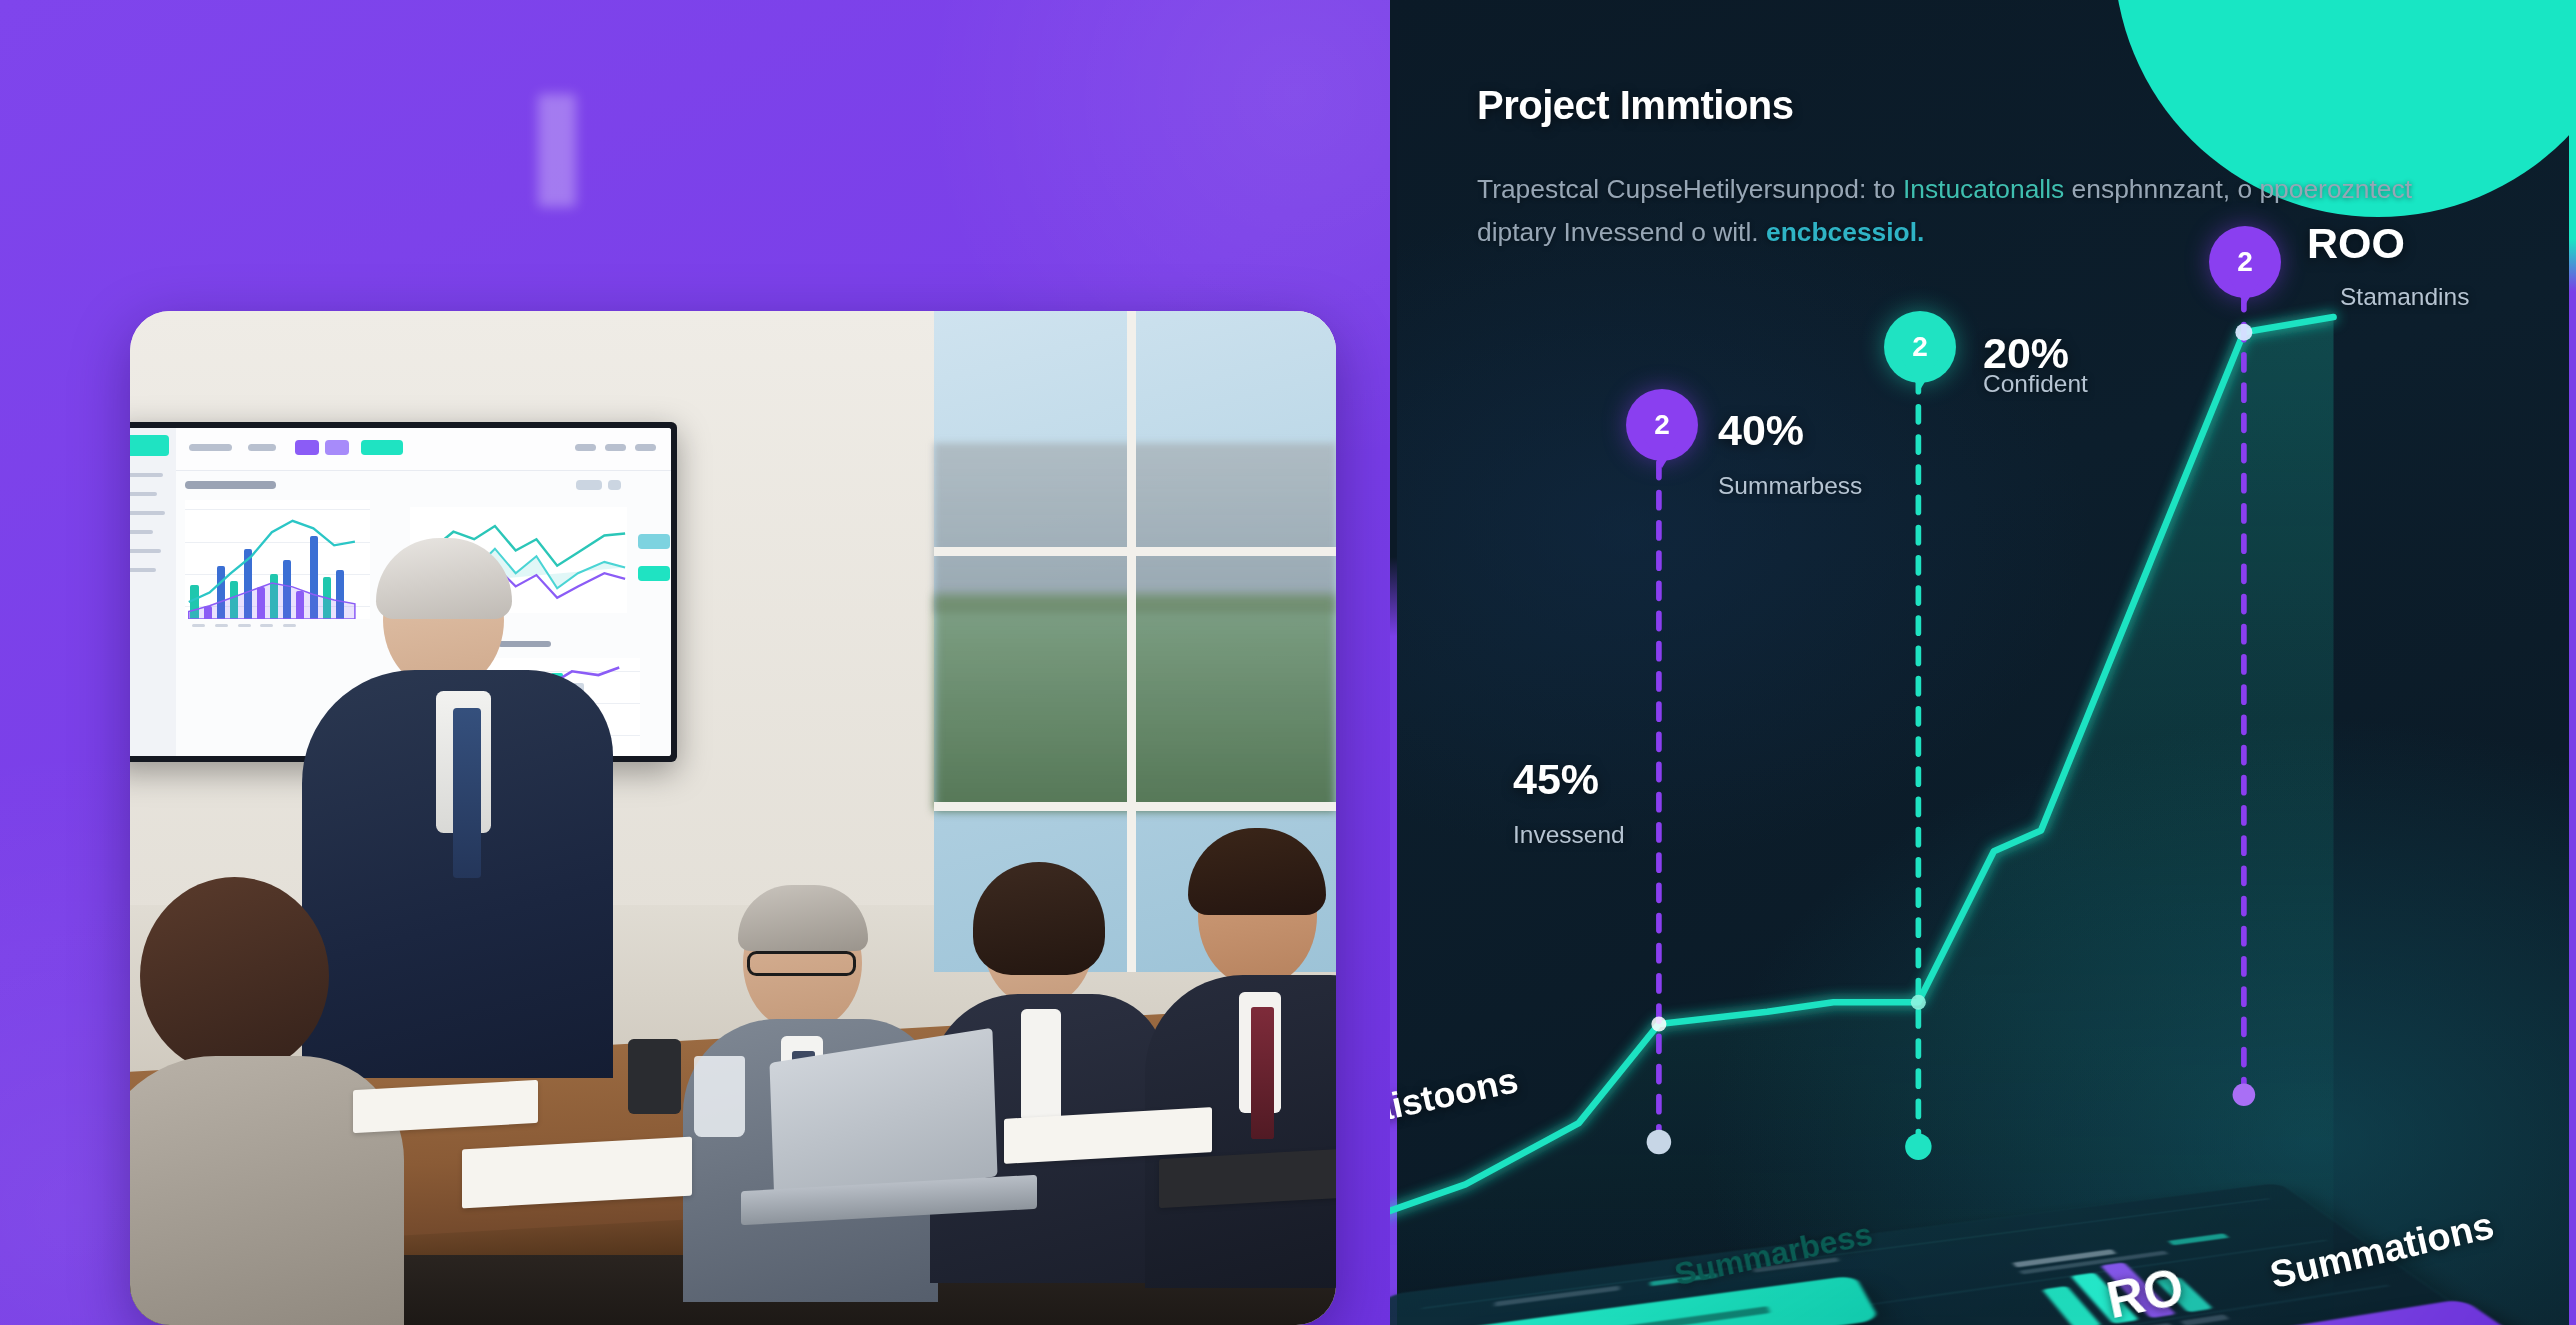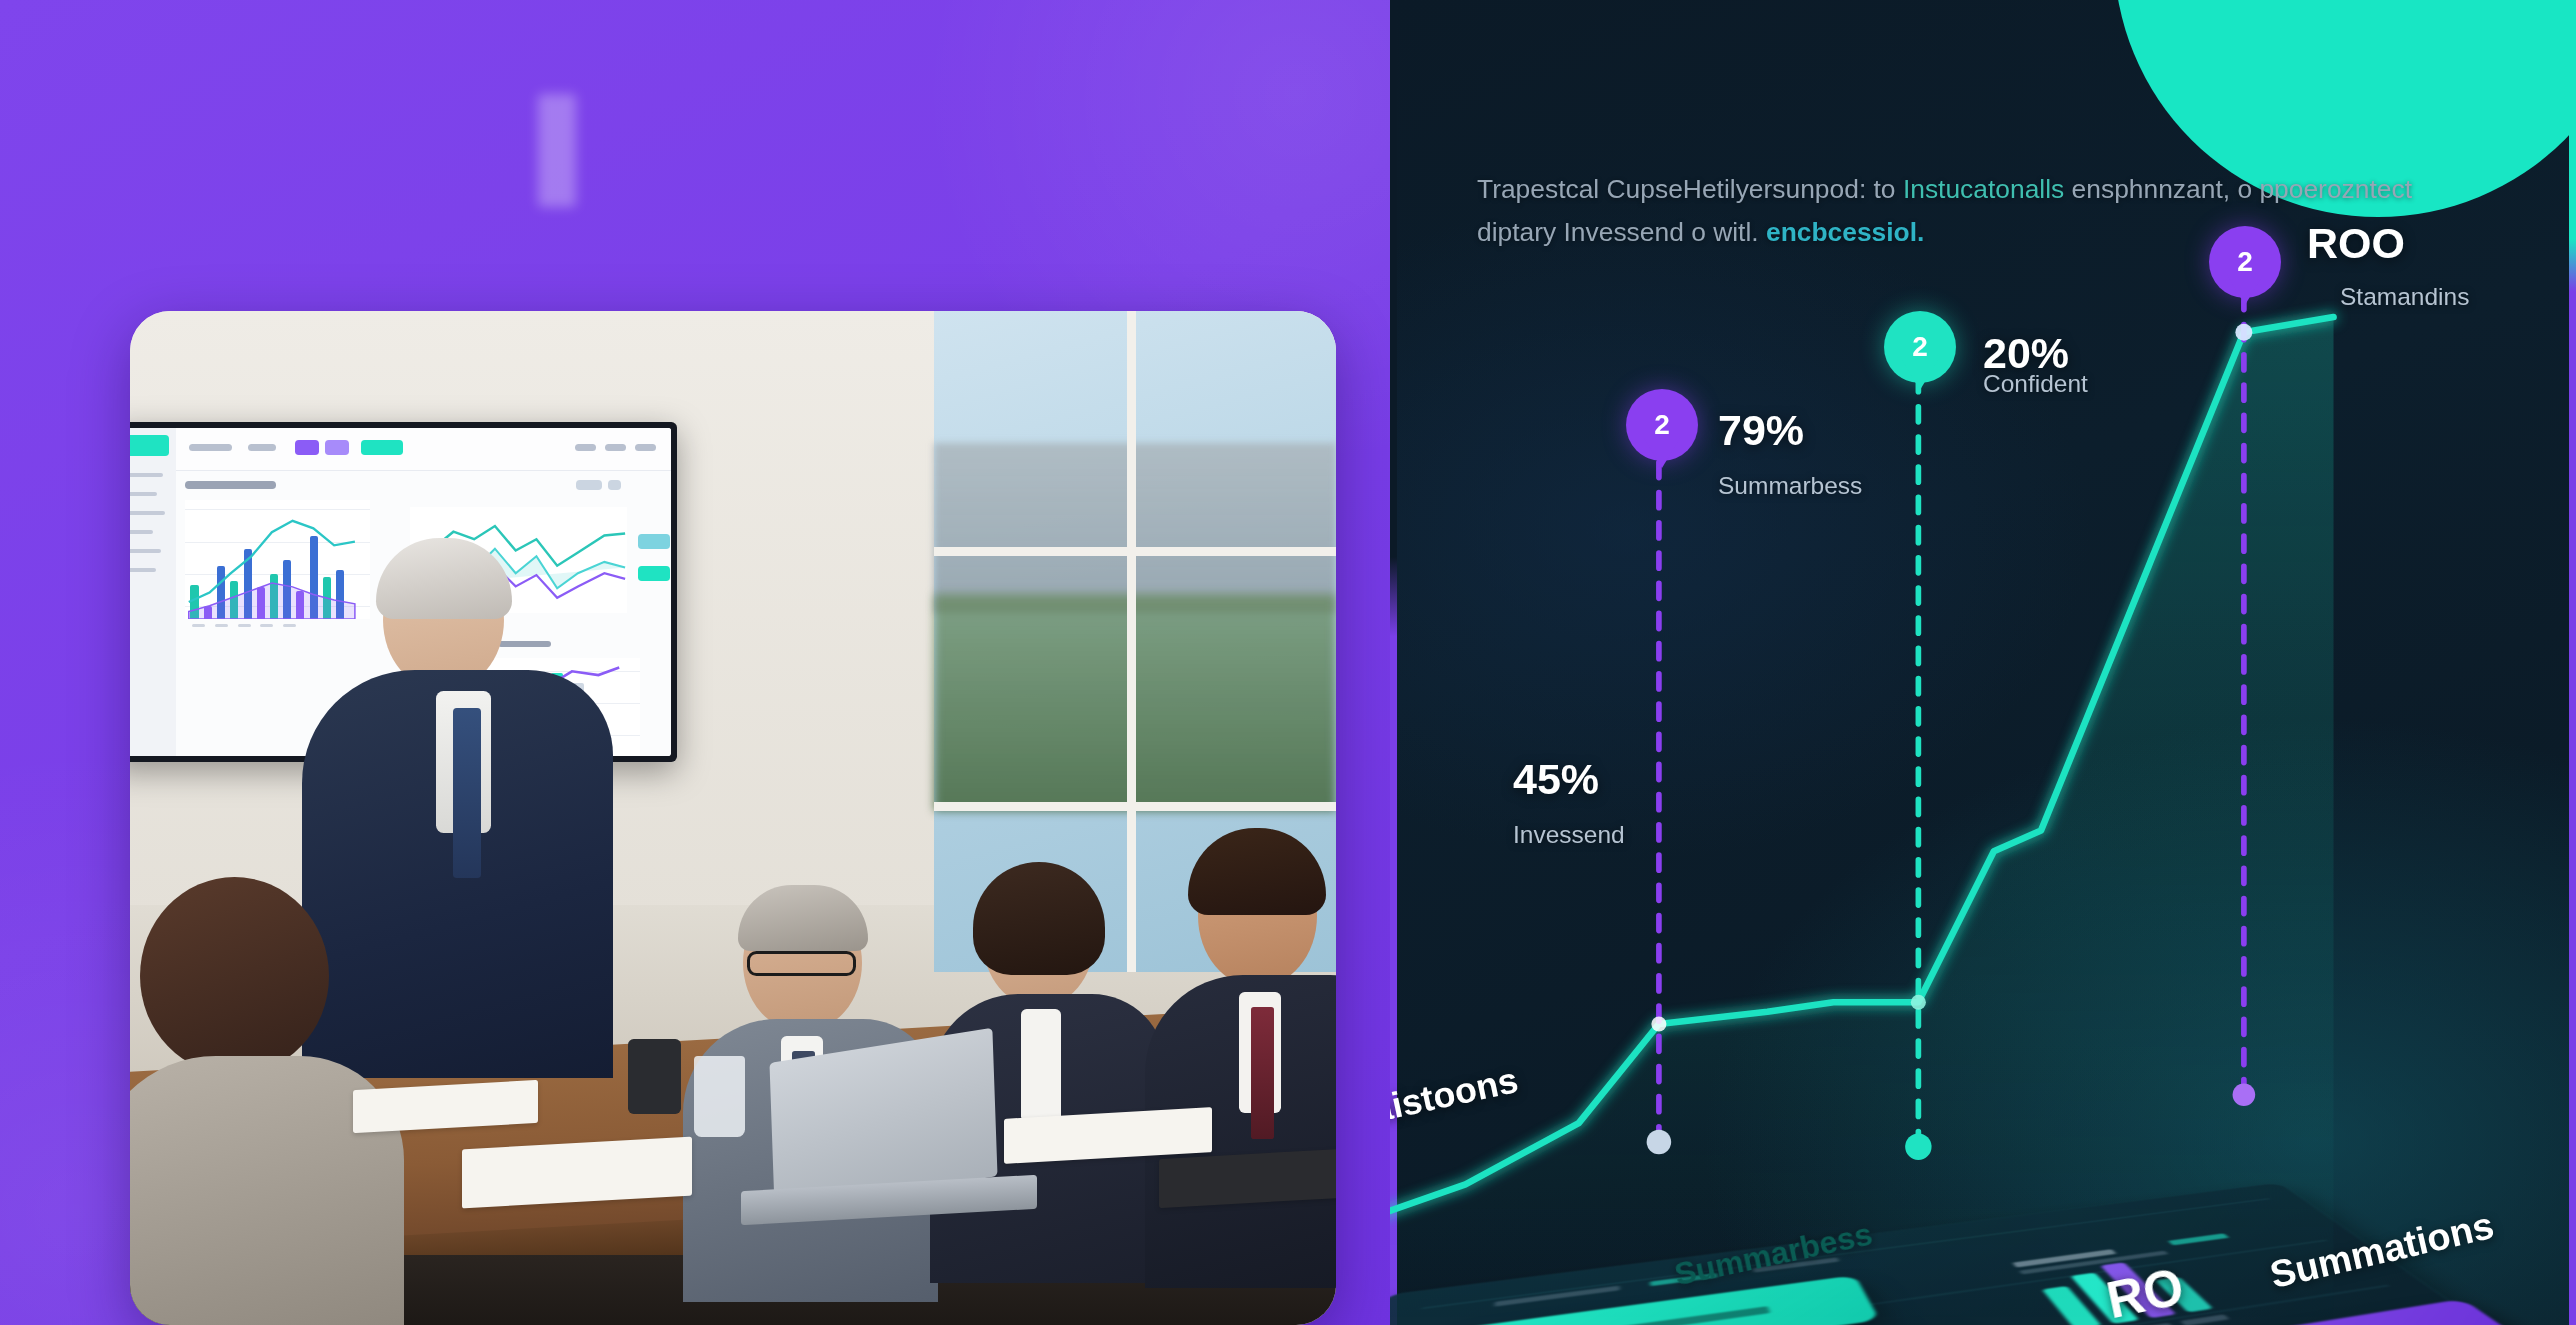--- a/index.html
+++ b/index.html
@@ -410,20 +410,21 @@
       <div style="position:absolute; left:498px; top:728px; width:53px; height:75px;
                   background:#2a2c30; border-radius:5.7px;"></div>
     </div>
   </div>
 
   <div class="right-panel">
     <div class="corner-accent"></div>
     <div class="left-edge-bar"></div>
     <div class="right-edge-bar"></div>
 
+    <div class="rp-title">Project Immtions</div>
 
     <div class="rp-body">
       <span>Trapestcal CupseHetilyersunpod: to </span><span class="hl">Instucatonalls</span><span> ensphnnzant, o ppoerozntect diptary Invessend o witl. </span><span class="hl2">encbcessiol.</span>
     </div>
 
     <div class="dash3d">
       <div class="d-card" style="left:38px;  top:57px;  width:1264px; height:585px;"></div>
 
       <div class="d-line" style="left:85px;  top:113px; width:1170px;"></div>
       <div class="d-line" style="left:85px;  top:283px; width:1170px;"></div>
@@ -496,21 +497,21 @@
       <circle cx="560" cy="1062" r="8" fill="#8ef4e0" opacity="0.9"></circle>
       <circle cx="905" cy="352" r="9" fill="#d8e8ff" opacity="0.95"></circle>
     </svg>
 
     <div class="marker" style="left:236px; top:389px;">
       <div class="pin purple">2</div>
     </div>
     <div class="m-val" style="left:123px; top:755px;">45%</div>
     <div class="m-lab" style="left:123px; top:821px;">Invessend</div>
 
-    <div class="m-val" style="left:328px; top:406px;">79%</div>
+    <div class="m-val" style="left:328px; top:406px;">40%</div>
     <div class="m-lab" style="left:328px; top:472px;">Summarbess</div>
 
     <div class="marker" style="left:494px; top:311px;">
       <div class="pin teal">2</div>
     </div>
     <div class="m-val" style="left:593px; top:306px;margin-top:23px;">20%</div>
     <div class="m-lab" style="left:593px; top:370px;">Confident</div>
 
     <div class="marker" style="left:819px; top:226px;">
       <div class="pin purple">2</div>

